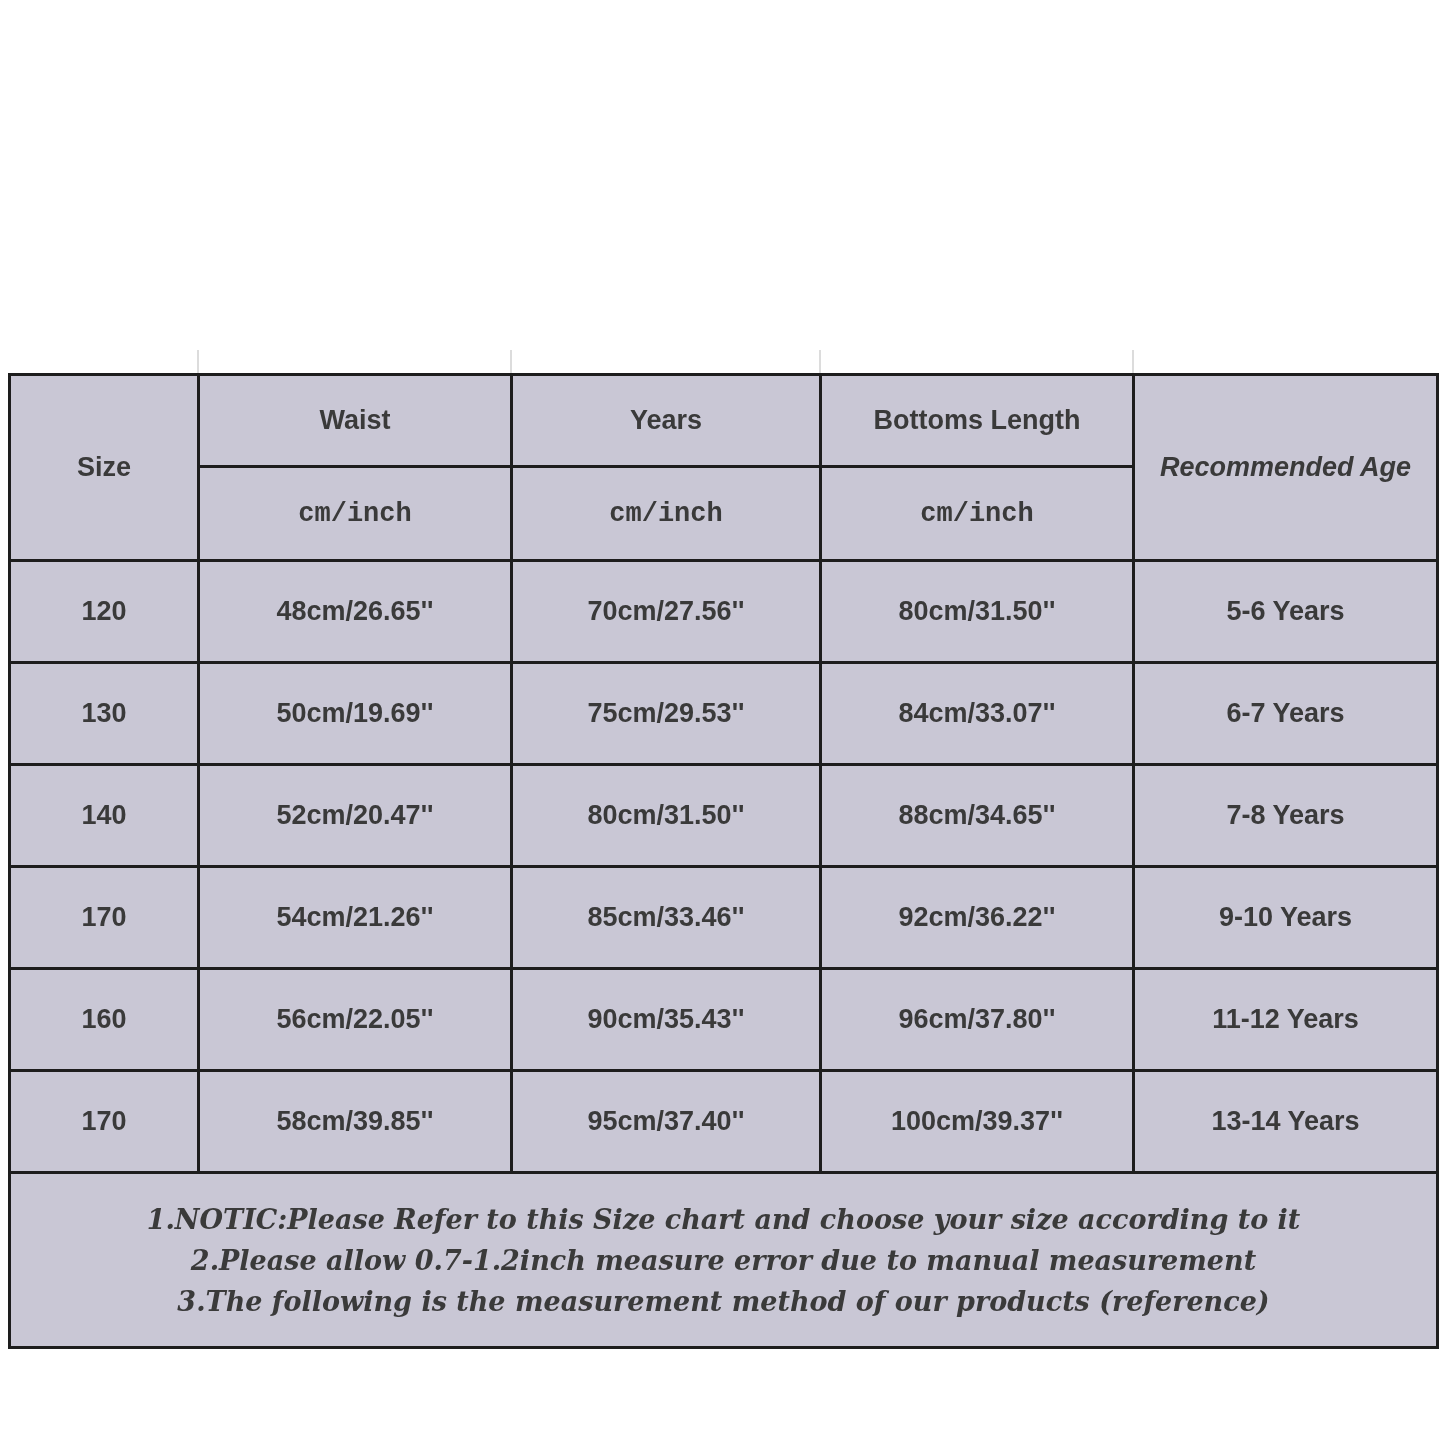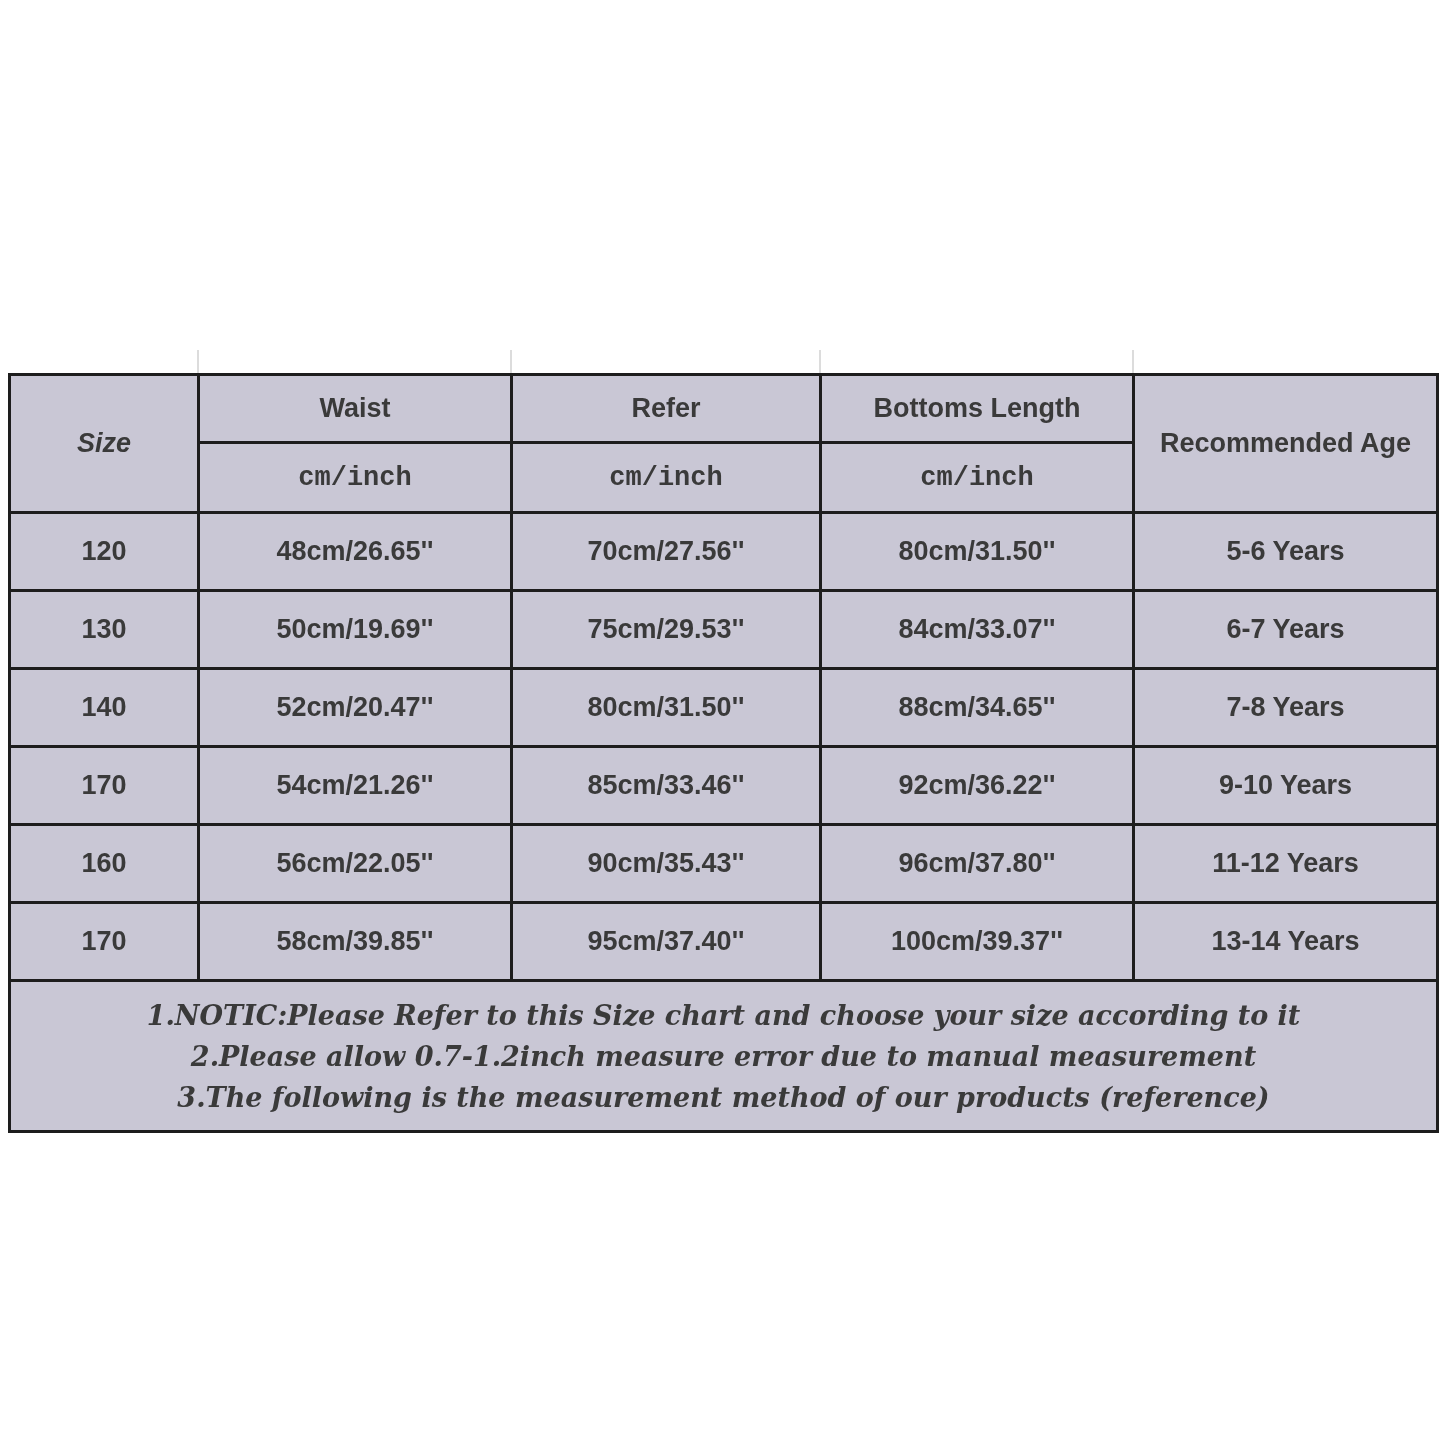--- a/index.html
+++ b/index.html
@@ -32,28 +32,28 @@
     table-layout: fixed;
   }
   table.size-chart td {
     border: 3px solid #1d1d1d;
     background: #c9c7d5;
     text-align: center;
     vertical-align: middle;
     color: #3a3a3a;
     font-weight: bold;
     font-size: 27px;
-    padding: 4px;
+    padding: 16px;
     overflow: hidden;
   }
   tr.header-row-1 td { height: 57px; }
   tr.header-row-2 td { height: 59px; font-family: Liberation Mono, monospace; }
   tr.data-row td { height: 67px; }
-  td.size-header { font-size: 38px; font-style: italic; }
-  td.age-header { font-size: 28px; letter-spacing: 0px; }
+  td.size-header { font-size: 38px; }
+  td.age-header { font-size: 28px; letter-spacing: 0px; font-style: italic; }
   td.notes-cell {
     background: #ffffff;
     height: 140px;
     font-family: "DejaVu Serif", serif;
     font-style: italic;
     font-weight: normal;
     color: #5c2d9a;
     font-size: 28px;
     line-height: 41px;
     vertical-align: middle;
@@ -75,21 +75,21 @@
       <col style="width:313px">
       <col style="width:309px">
       <col style="width:313px">
       <col style="width:304px">
     </colgroup>
 
     <tbody>
         <tr class="header-row-1">
       <td rowspan="2" class="size-header">Size</td>
       <td>Waist</td>
-      <td>Refer</td>
+      <td>Years</td>
       <td>Bottoms Length</td>
       <td rowspan="2" class="age-header">Recommended Age</td>
     </tr>
 
     <tr class="header-row-2">
       <td>cm/inch</td>
       <td>cm/inch</td>
       <td>cm/inch</td>
     </tr>
 

